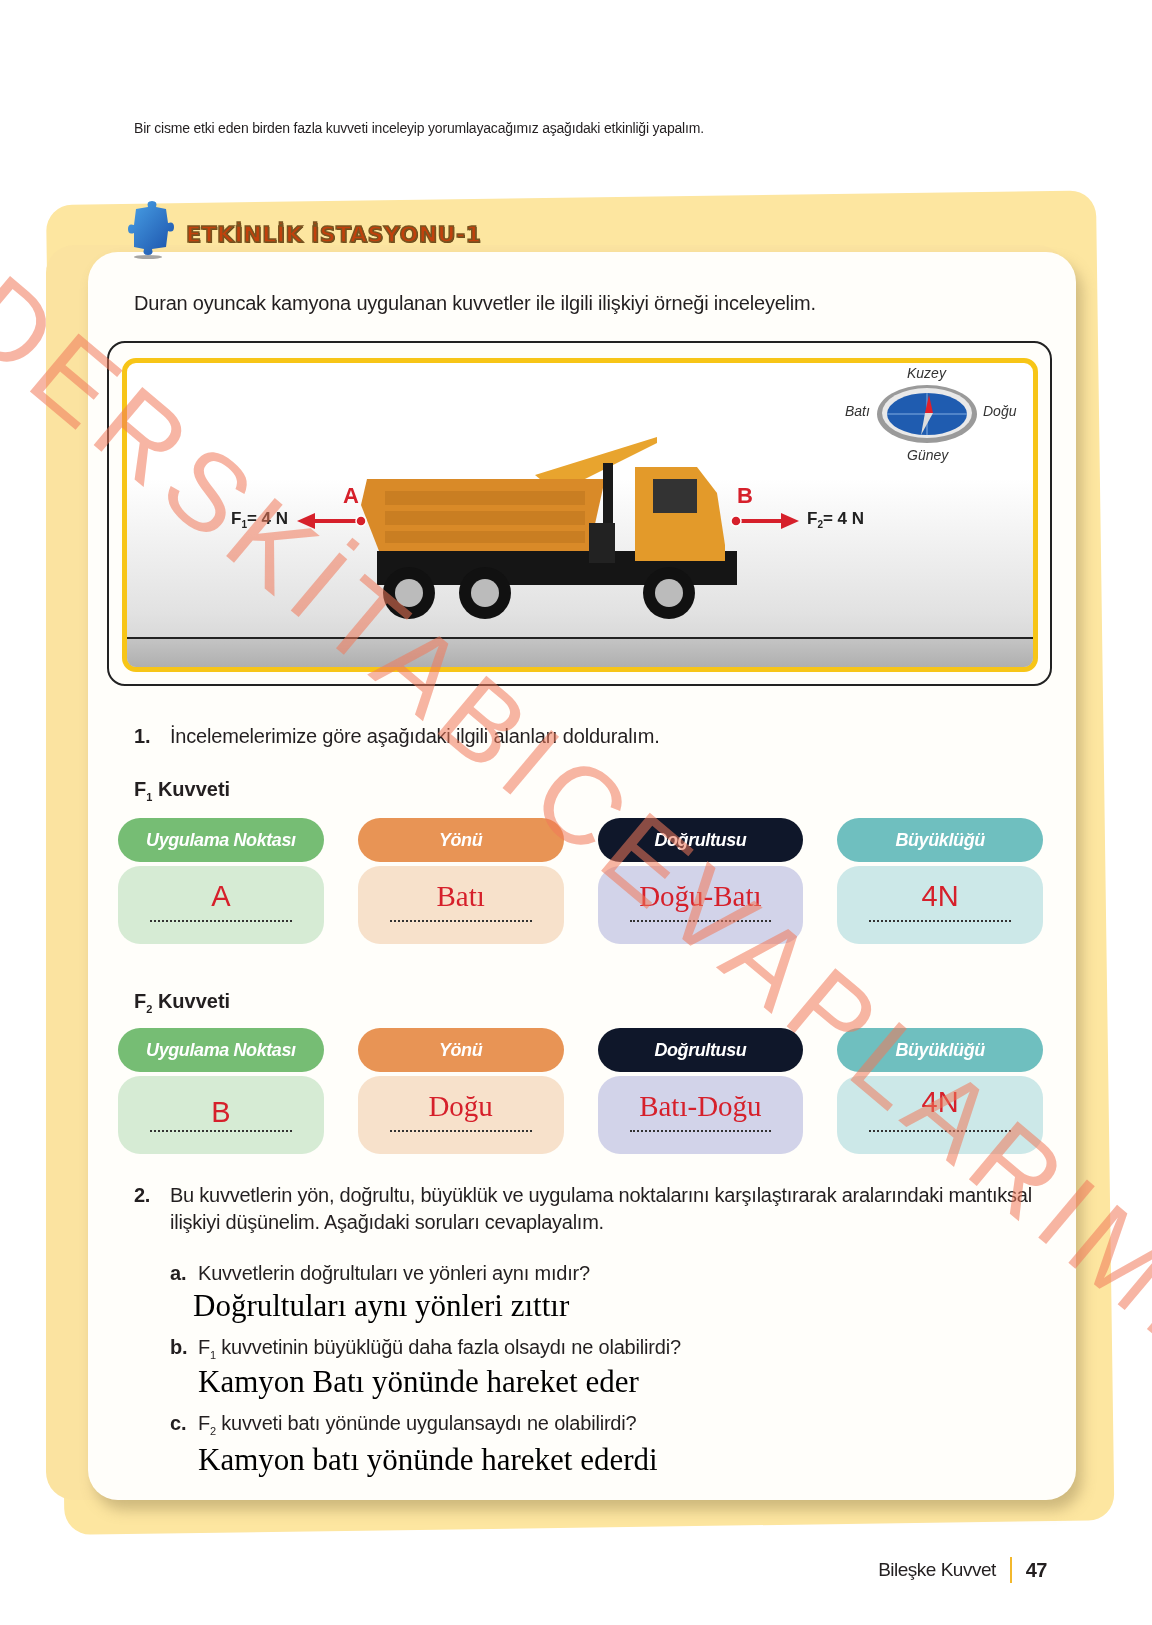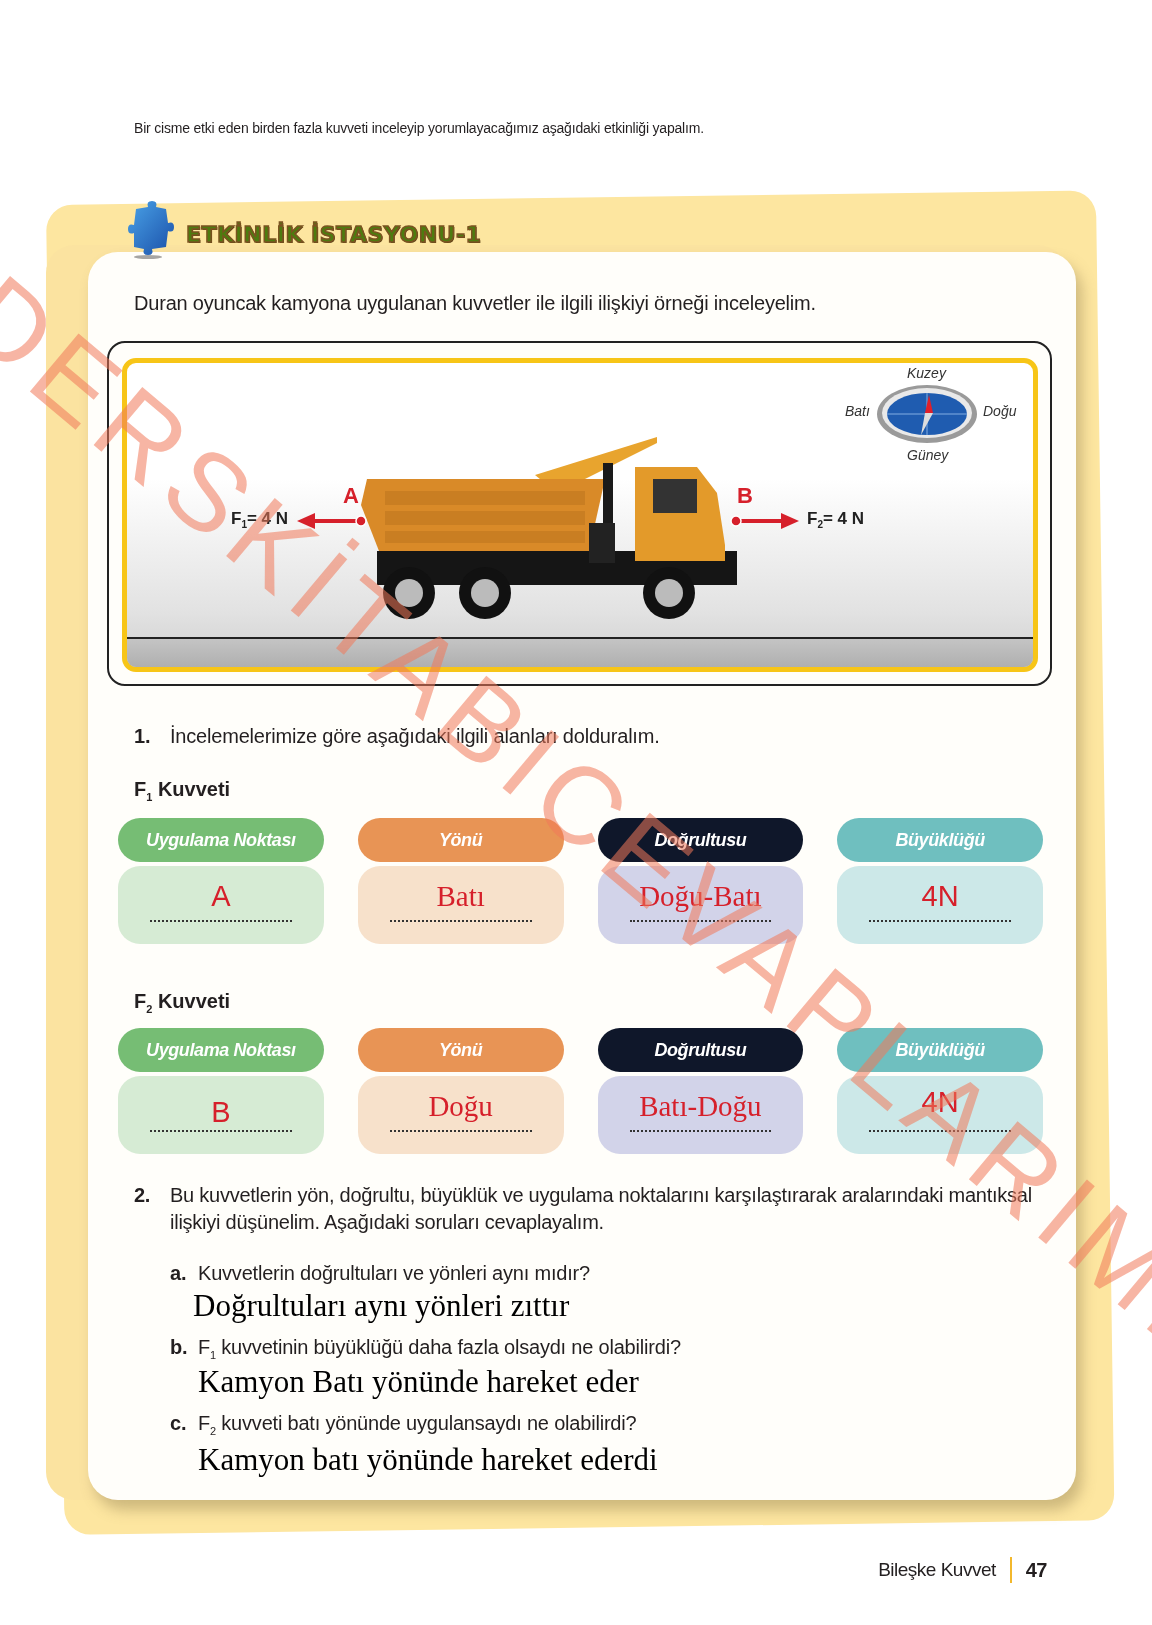--- a/index.html
+++ b/index.html
@@ -10,21 +10,21 @@
 
   .yellow-back { position: absolute; left: 46px; top: 205px; width: 1050px; height: 1330px; background: #fde6a0;
     border-radius: 26px; transform: rotate(-0.8deg); transform-origin: top left; }
   .yellow-back2 { position: absolute; left: 46px; top: 245px; width: 1020px; height: 1255px; background: #fbe3a0; border-radius: 28px; }
   .card { position: absolute; left: 88px; top: 252px; width: 988px; height: 1248px; background: #fffefa; border-radius: 30px;
     box-shadow: 6px 10px 14px rgba(120,100,60,0.35); }
 
   .title-row { position: absolute; left: 126px; top: 200px; height: 60px; display: flex; align-items: center; }
   .puzzle { width: 50px; height: 58px; }
   .title { margin-left: 10px; font-family: "DejaVu Sans", sans-serif; font-weight: bold; font-size: 22px; letter-spacing: 0.5px;
-    color: #4d7c0f; -webkit-text-stroke: 1.5px #7a5420; text-shadow: 1px 1px 0 #5a3c12; margin-top: 8px; }
+    color: #c2410c; -webkit-text-stroke: 1.5px #7a5420; text-shadow: 1px 1px 0 #5a3c12; margin-top: 8px; }
 
   .lead { position: absolute; left: 134px; top: 292px; font-size: 20px; letter-spacing: -0.2px; }
 
   .scene-frame { position: absolute; left: 107px; top: 341px; width: 945px; height: 345px; border: 2.5px solid #222; border-radius: 18px; background: #fffefa; }
   .scene { position: absolute; left: 122px; top: 358px; width: 916px; height: 314px; border: 5px solid #f7c517; border-radius: 14px;
     background: linear-gradient(180deg, #ffffff 0%, #ffffff 38%, #e2e2e2 82%, #cfcfcf 100%); overflow: hidden; }
   .ground { position: absolute; left: 0; top: 274px; width: 100%; height: 40px; background: linear-gradient(180deg, #c4c4c4, #a8a8a8); border-top: 2px solid #222; }
 
   .compass-wrap { position: absolute; left: 845px; top: 365px; width: 180px; height: 110px; }
   .compass-label { position: absolute; font-size: 14px; font-style: italic; color: #333; }

